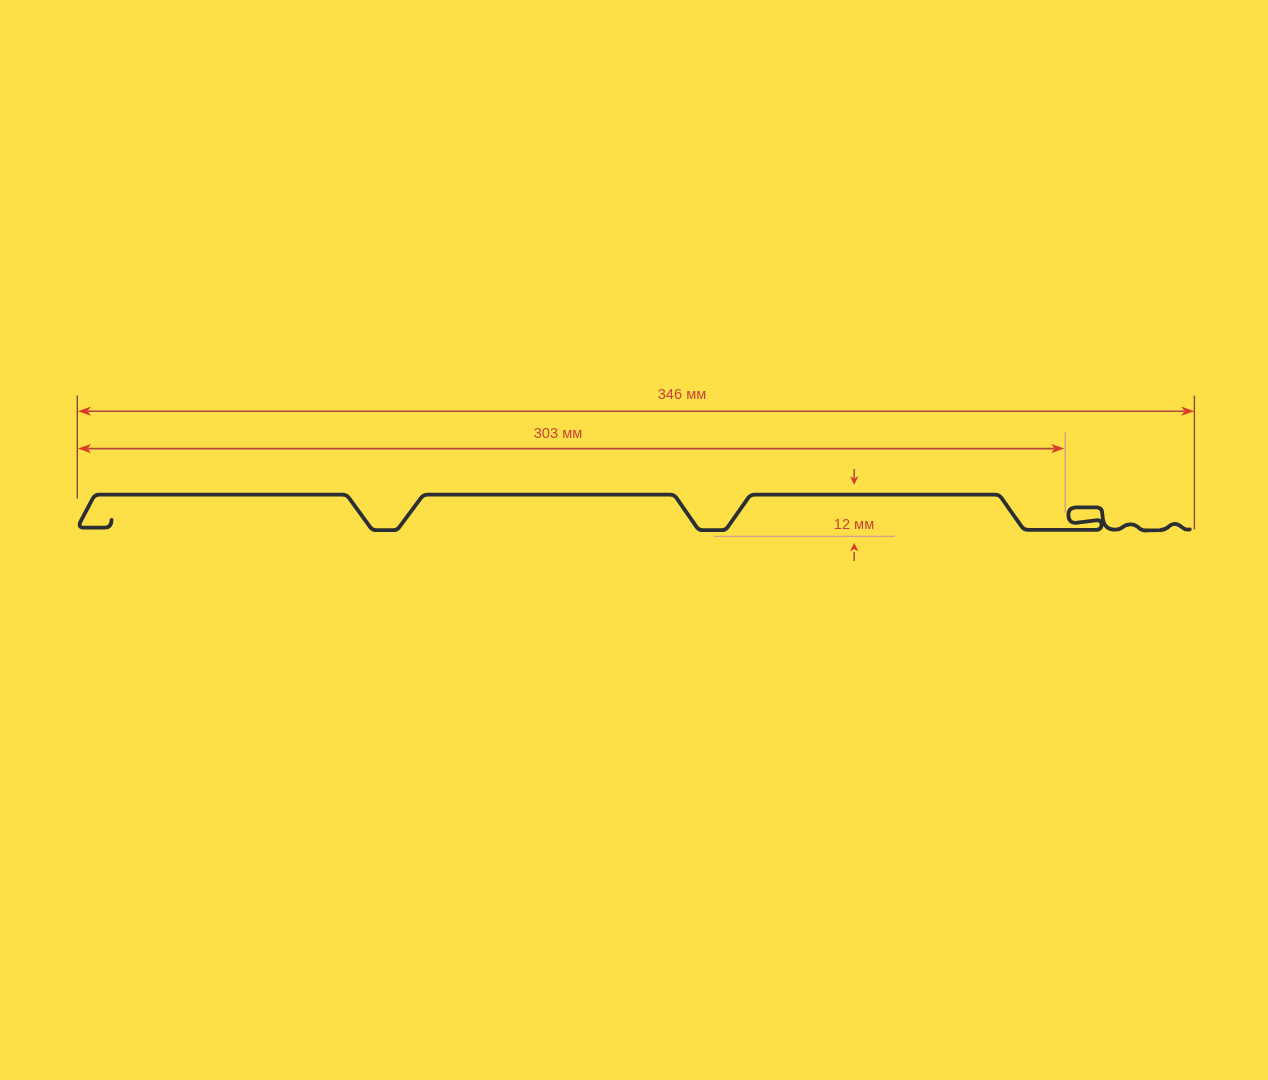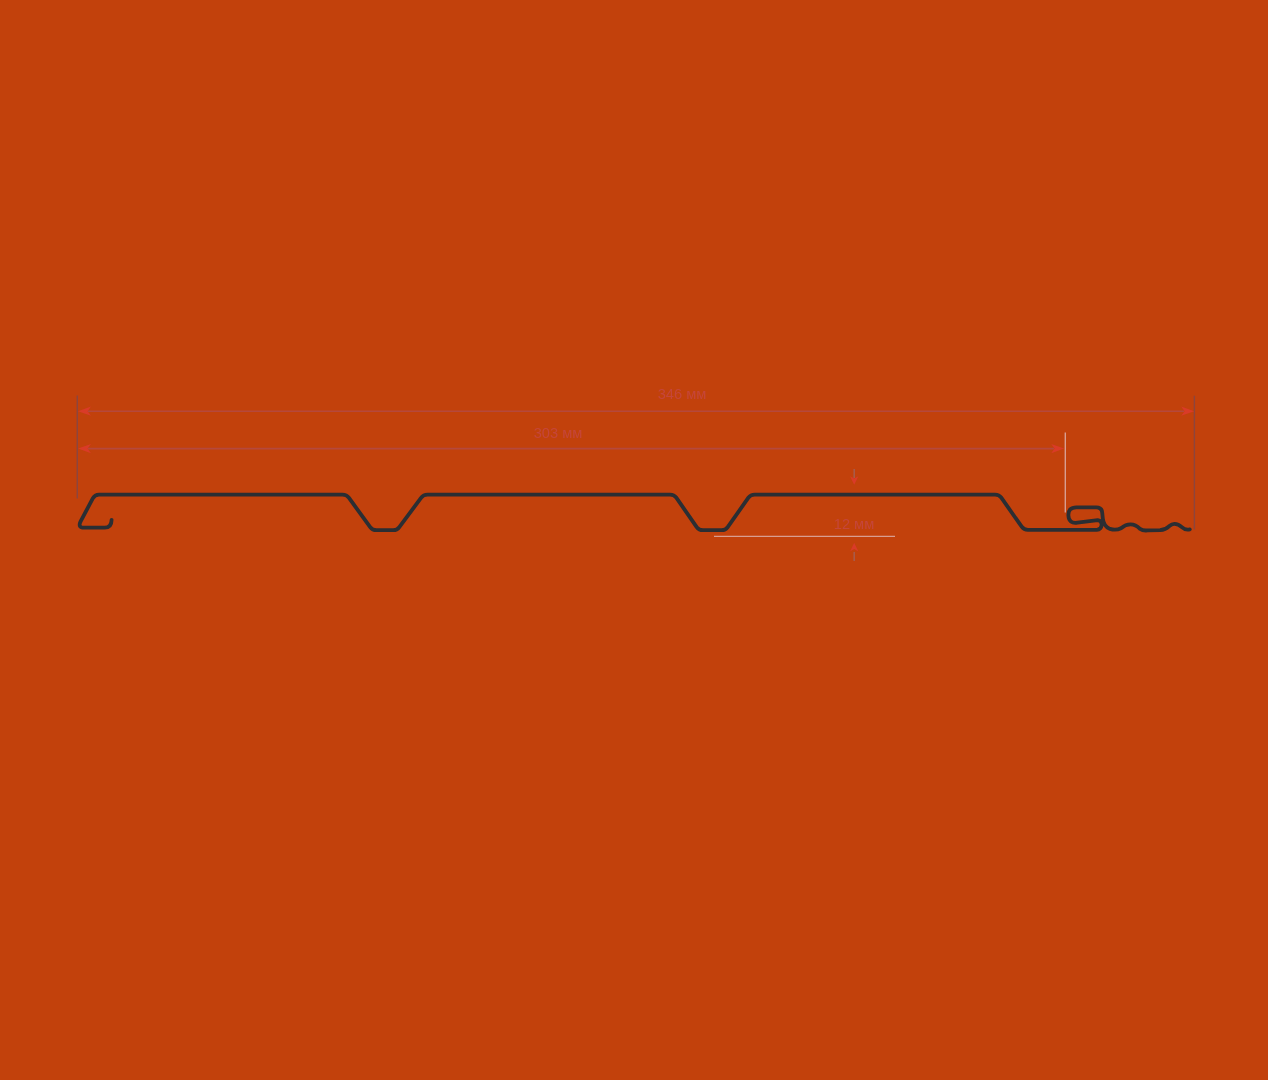--- a/index.html
+++ b/index.html
@@ -1,16 +1,16 @@
 <!DOCTYPE html>
 <html><head>
 <meta charset="utf-8">
 <style>
   html,body{margin:0;padding:0;background:#ffffff;}
-  .wrap{width:1268px;height:1080px;position:relative;overflow:hidden;background:#c2410c;}
+  .wrap{width:1268px;height:1080px;position:relative;overflow:hidden;background:#fde047;}
   svg{display:block;}
   text{font-family:"Liberation Sans",sans-serif;fill:#c5463a;}
 </style>
 </head>
 <body>
 <div class="wrap">
 <svg width="1268" height="1080" viewBox="0 0 1268 1080" xmlns="http://www.w3.org/2000/svg">
 
   <line x1="77.3" y1="395.5" x2="77.3" y2="498.5" stroke="#8c453e" stroke-width="1.4"></line>
   <line x1="1194.4" y1="395.7" x2="1194.4" y2="529.5" stroke="#8c453e" stroke-width="1.4"></line>

